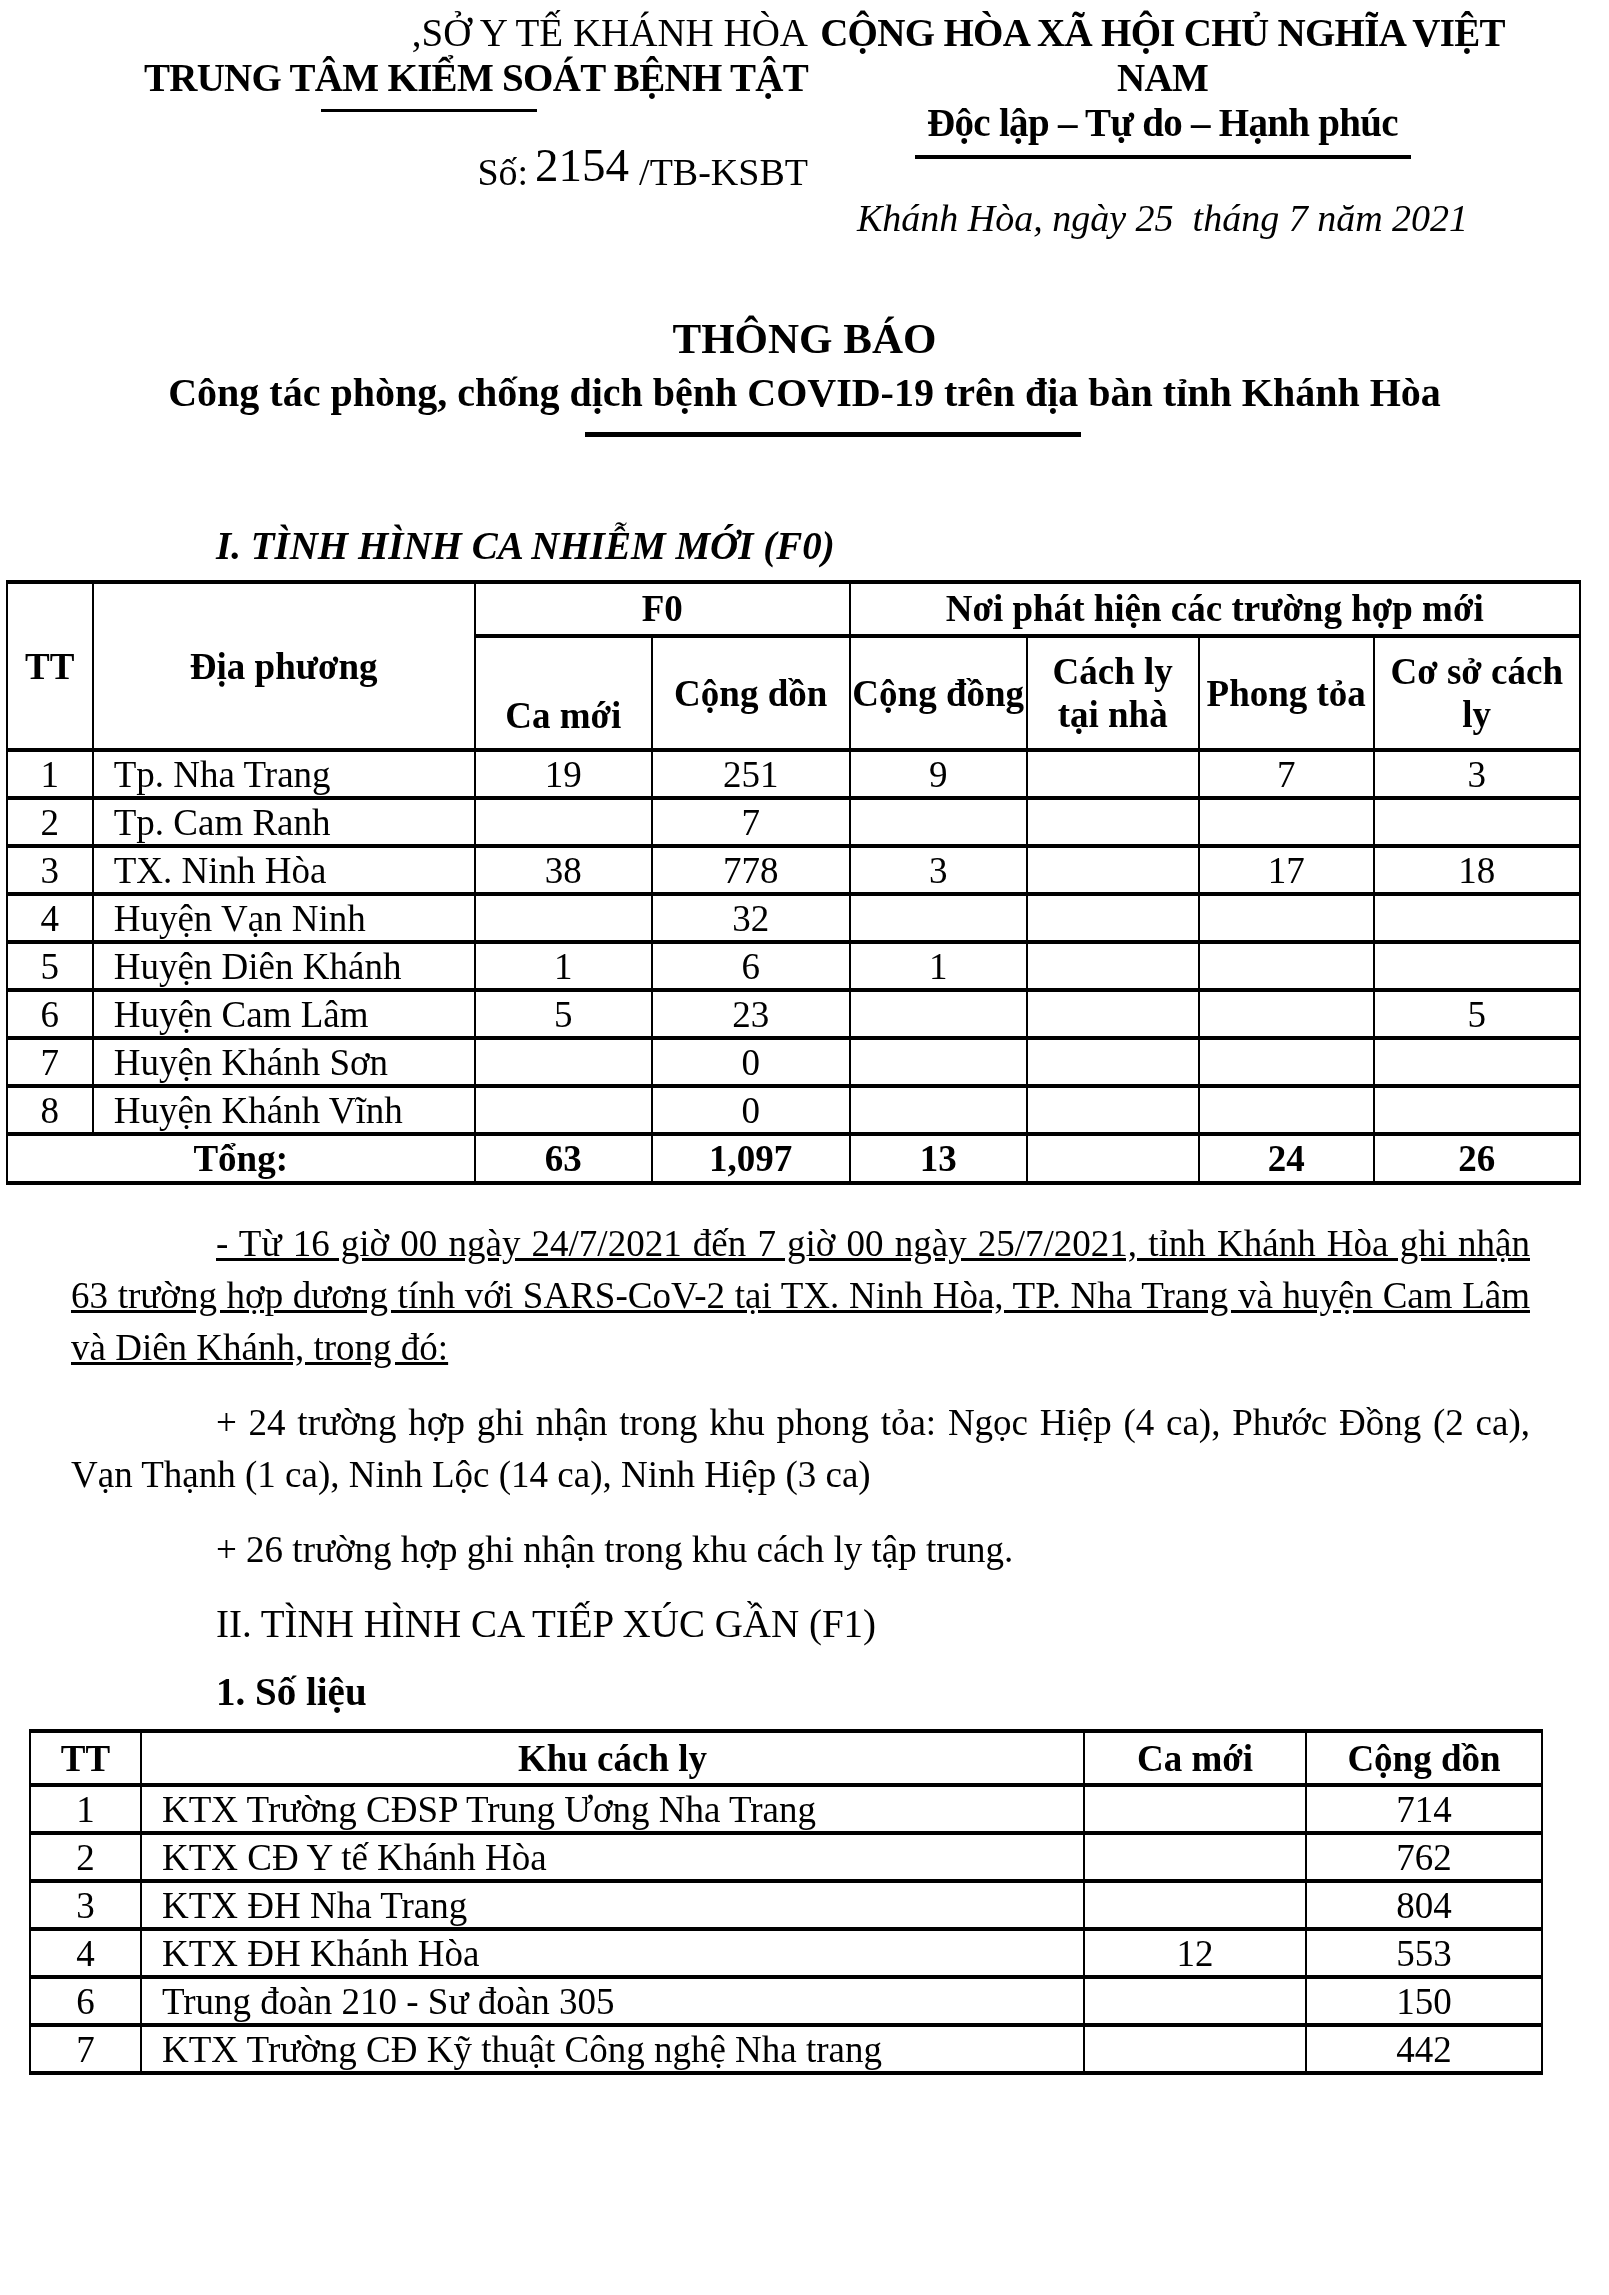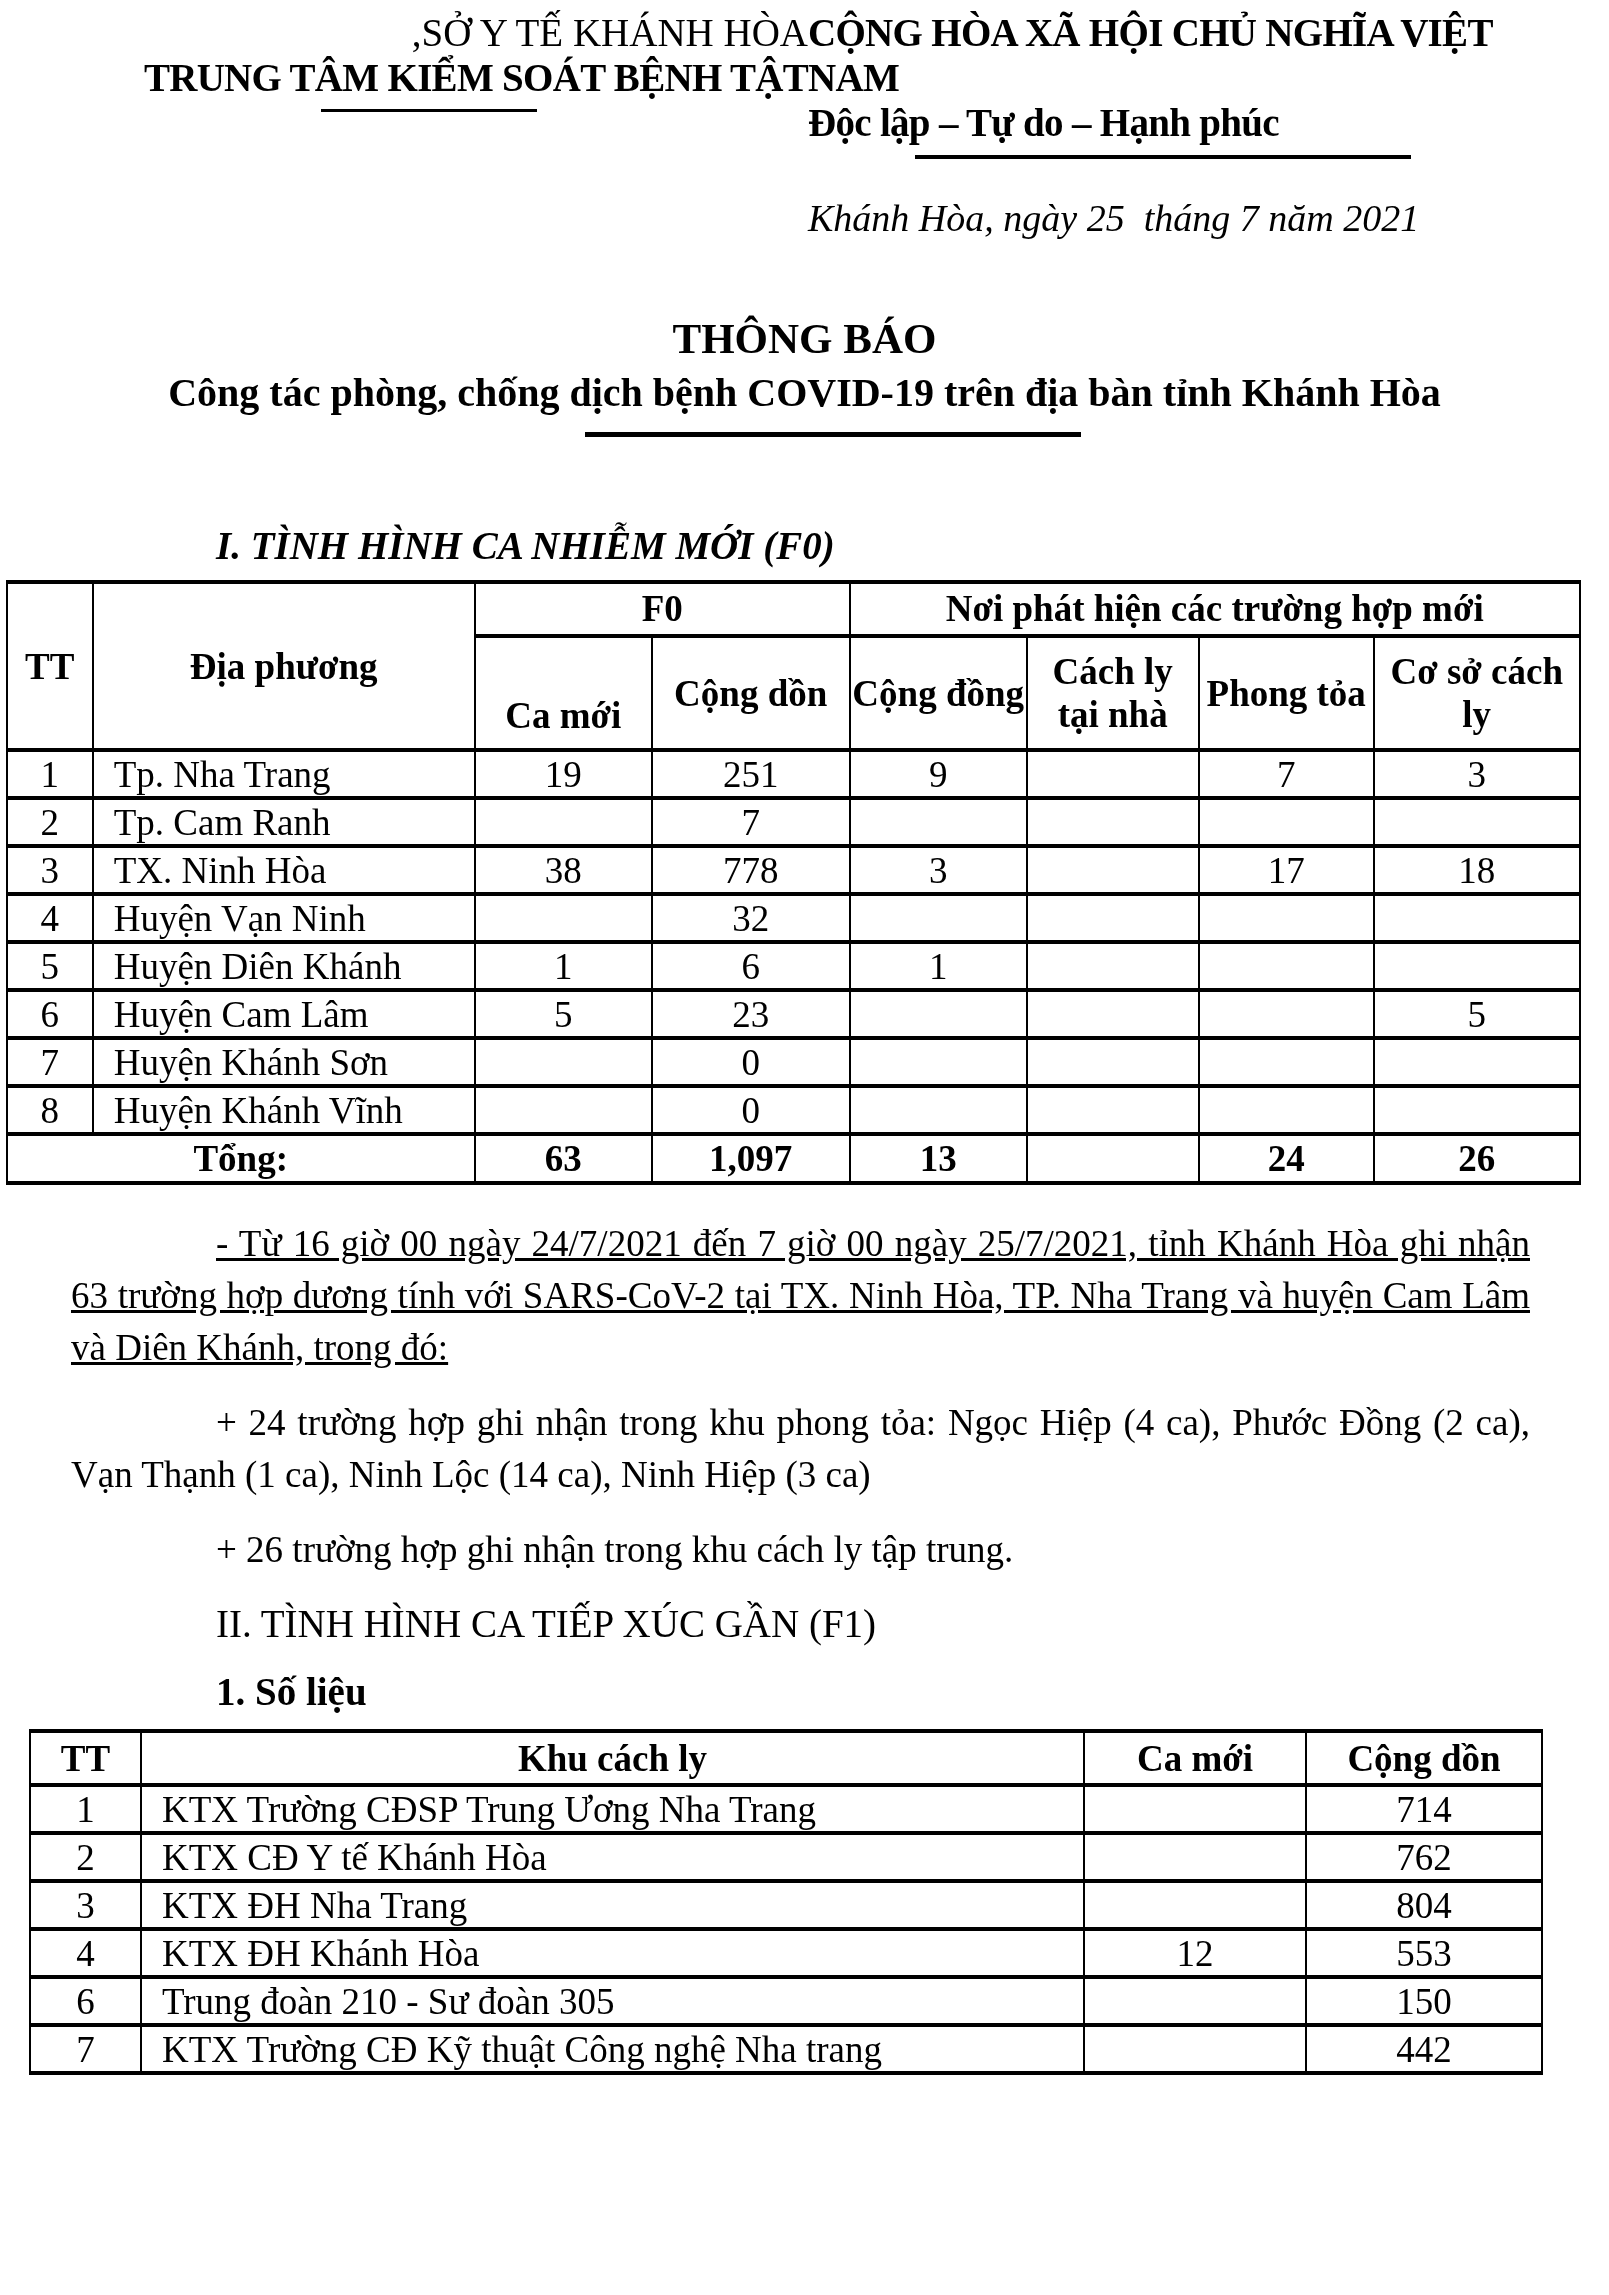--- a/index.html
+++ b/index.html
@@ -7,21 +7,21 @@
     position:relative;
     width:1609px; height:2295px;
     background:#ffffff;
     color:#000;
     font-family:"Liberation Serif","DejaVu Serif",serif;
     overflow:hidden;
   }
   
   .nat-header { display:flex; padding-top:10px; }
   .hcol-left  { margin-left:50px;  width:758px; text-align:right; }
-  .hcol-right { margin-left:0;     width:709px; text-align:left; }
+  .hcol-right { margin-left:0;     width:709px; text-align:center; }
   .h-line1 { font-size:39px; line-height:45px; }
   .h-line2 { font-size:39px; line-height:45px; font-weight:bold; letter-spacing:-0.7px; }
   .h-rule-left  { width:216px; height:3.5px; background:#000; margin:8.5px auto 0 auto; }
   .h-rule-right { width:496px; height:3.5px; background:#000; margin:10px auto 0 auto; }
   .so-line { margin-top:30px; font-size:38px; }
   .so-num  { font-size:47px; position:relative; top:-4.3px; margin:0 10px 0 7px; }
   .date-line { margin-top:37px; font-size:38px; font-style:italic; white-space:pre-wrap; }
   
   .doc-title { margin-top:72px; text-align:center; }
   .t-line1 { font-size:43px; font-weight:bold; line-height:54px; }
@@ -54,20 +54,21 @@
 </head>
 <body>
 
 <div class="page">
 
   <div class="nat-header">
     <div class="hcol-left">
       <div class="h-line1">,SỞ Y TẾ KHÁNH HÒA</div>
       <div class="h-line2">TRUNG TÂM KIỂM SOÁT BỆNH TẬT</div>
       <div class="h-rule-left"></div>
+      <div class="so-line"><span>Số:</span><span class="so-num">2154</span><span>/TB-KSBT</span></div>
     </div>
     <div class="hcol-right">
       <div class="h-line2">CỘNG HÒA XÃ HỘI CHỦ NGHĨA VIỆT NAM</div>
       <div class="h-line2">Độc lập – Tự do – Hạnh phúc</div>
       <div class="h-rule-right"></div>
       <div class="date-line">Khánh Hòa, ngày 25  tháng 7 năm 2021</div>
     </div>
   </div>
 
   <div class="doc-title">

